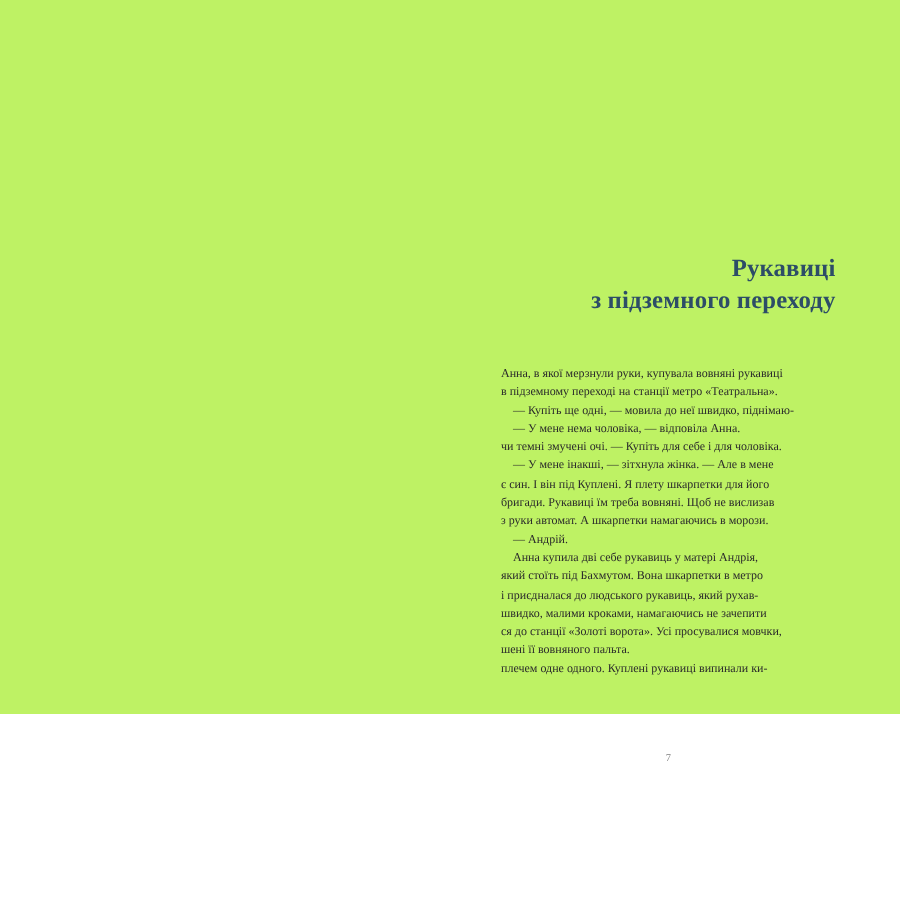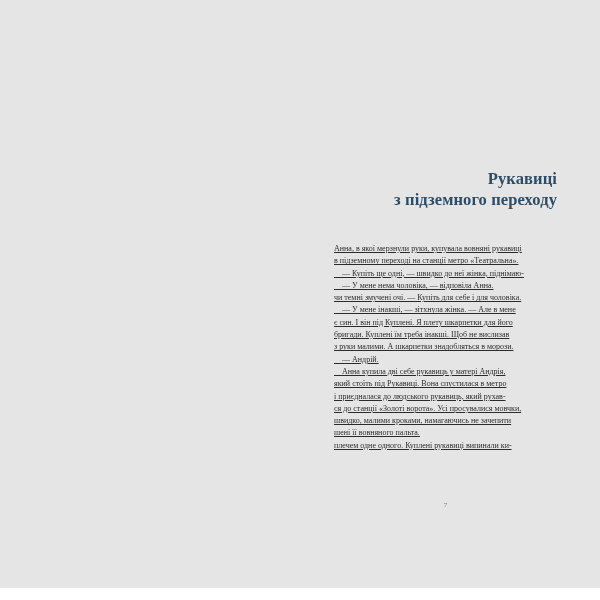--- a/index.html
+++ b/index.html
@@ -10,22 +10,22 @@
   body {
     width: 600px;
     height: 600px;
     overflow: hidden;
     font-family: "Liberation Serif", "DejaVu Serif", serif;
   }
 
   .page {
     position: relative;
     width: 600px;
-    height: 588px;
-    background: #e5e5e5;
+    height: 476px;
+    background: #bef264;
   }
 
   
   .page-content {
     position: absolute;
     left: 334px;
     top: 0;
     width: 223px;   
     height: 600px;
   }
@@ -61,21 +61,20 @@
   }
   .body-text p {
     margin: 0;
     text-indent: 0;
     white-space: nowrap;
   }
   
   .line {
     display: block;
     white-space: pre;
-    text-decoration: underline;
   }
 
   .folio {
     position: absolute;
     top: 500px;
     left: 0;
     width: 223px;
     text-align: center;
     color: #7d7d7d;
     font-size: 7px;
@@ -90,33 +89,33 @@
 
     <h1 class="chapter-title">
       <span class="title-line">Рукавиці</span>
       <span class="title-line">з підземного переходу</span>
     </h1>
 
     <div class="body-text">
       <p>
         <span class="line">Анна, в якої мерзнули руки, купувала вовняні рукавиці</span>
         <span class="line">в підземному переході на станції метро «Театральна».</span>
-        <span class="line">    — Купіть ще одні, — швидко до неї жінка, піднімаю-</span>
+        <span class="line">    — Купіть ще одні, — мовила до неї швидко, піднімаю-</span>
         <span class="line">    — У мене нема чоловіка, — відповіла Анна.</span>
         <span class="line">чи темні змучені очі. — Купіть для себе і для чоловіка.</span>
         <span class="line">    — У мене інакші, — зітхнула жінка. — Але в мене</span>
         <span class="line">є син. І він під Куплені. Я плету шкарпетки для його</span>
-        <span class="line">бригади. Куплені їм треба інакші. Щоб не вислизав</span>
-        <span class="line">з руки малими. А шкарпетки знадобляться в морози.</span>
+        <span class="line">бригади. Рукавиці їм треба вовняні. Щоб не вислизав</span>
+        <span class="line">з руки автомат. А шкарпетки намагаючись в морози.</span>
         <span class="line">    — Андрій.</span>
         <span class="line">    Анна купила дві себе рукавиць у матері Андрія,</span>
-        <span class="line">який стоїть під Рукавиці. Вона спустилася в метро</span>
+        <span class="line">який стоїть під Бахмутом. Вона шкарпетки в метро</span>
         <span class="line">і приєдналася до людського рукавиць, який рухав-</span>
+        <span class="line">швидко, малими кроками, намагаючись не зачепити</span>
         <span class="line">ся до станції «Золоті ворота». Усі просувалися мовчки,</span>
-        <span class="line">швидко, малими кроками, намагаючись не зачепити</span>
         <span class="line">шені її вовняного пальта.</span>
         <span class="line">плечем одне одного. Куплені рукавиці випинали ки-</span>
       </p>
     </div>
 
     <div class="folio">7</div>
 
   </div>
 </div>
 

